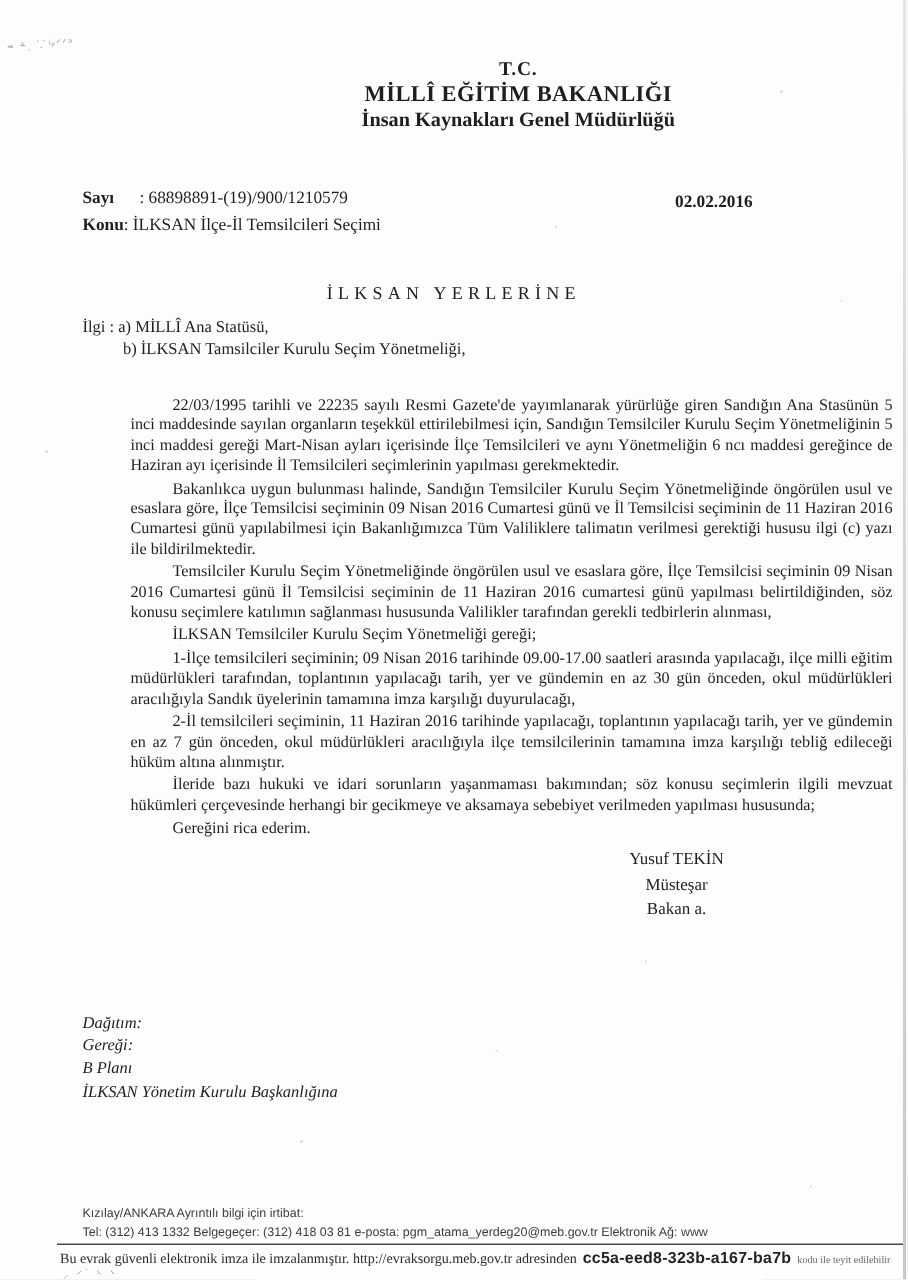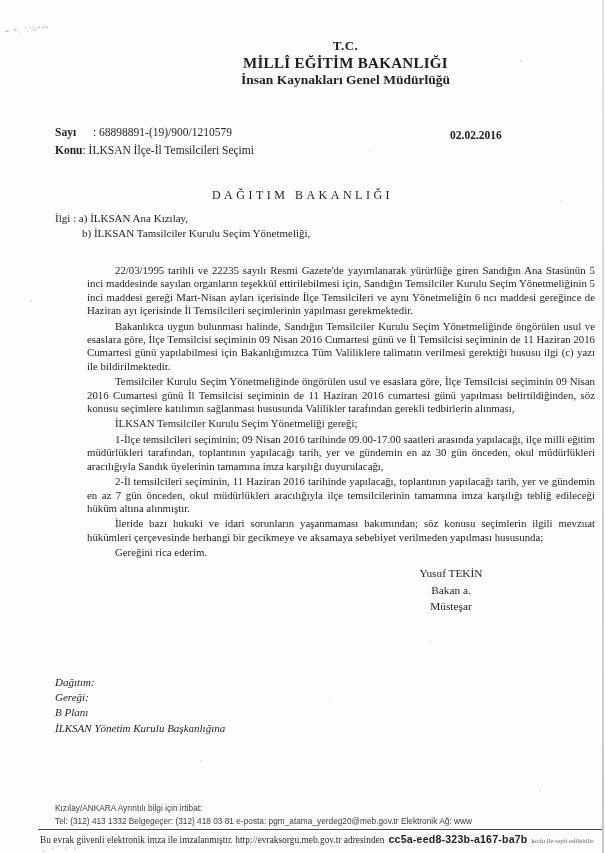--- a/index.html
+++ b/index.html
@@ -76,42 +76,42 @@
     <div class="lh2">MİLLÎ EĞİTİM BAKANLIĞI</div>
     <div class="lh3">İnsan Kaynakları Genel Müdürlüğü</div>
   </div>
 
   <div class="meta">
     <div><span class="lbl">Sayı</span><span>: 68898891-(19)/900/1210579</span></div>
     <div><span class="lbl2">Konu </span><span>: İLKSAN İlçe-İl Temsilcileri Seçimi</span></div>
   </div>
   <div class="date">02.02.2016</div>
 
-  <div class="salutation">DAĞITIM BAKANLIĞI</div>
+  <div class="salutation">İLKSAN YERLERİNE</div>
 
   <div class="ilgi">
-    <div><span>İlgi :</span> <span>a) İLKSAN Ana Kızılay,</span></div>
+    <div><span>İlgi :</span> <span>a) MİLLÎ Ana Statüsü,</span></div>
     <div class="cont">b) İLKSAN Tamsilciler Kurulu Seçim Yönetmeliği,</div>
   </div>
 
   <div class="body-text">
     <p>22/03/1995 tarihli ve 22235 sayılı Resmi Gazete'de yayımlanarak yürürlüğe giren Sandığın Ana Stasünün 5 inci maddesinde sayılan organların teşekkül ettirilebilmesi için, Sandığın Temsilciler Kurulu Seçim Yönetmeliğinin 5 inci maddesi gereği Mart-Nisan ayları içerisinde İlçe Temsilcileri ve aynı Yönetmeliğin 6 ncı maddesi gereğince de Haziran ayı içerisinde İl Temsilcileri seçimlerinin yapılması gerekmektedir.</p>
     <p>Bakanlıkca uygun bulunması halinde, Sandığın Temsilciler Kurulu Seçim Yönetmeliğinde öngörülen usul ve esaslara göre, İlçe Temsilcisi seçiminin 09 Nisan 2016 Cumartesi günü ve İl Temsilcisi seçiminin de 11 Haziran 2016 Cumartesi günü yapılabilmesi için Bakanlığımızca Tüm Valiliklere talimatın verilmesi gerektiği hususu ilgi (c) yazı ile bildirilmektedir.</p>
     <p>Temsilciler Kurulu Seçim Yönetmeliğinde öngörülen usul ve esaslara göre, İlçe Temsilcisi seçiminin 09 Nisan 2016 Cumartesi günü İl Temsilcisi seçiminin de 11 Haziran 2016 cumartesi günü yapılması belirtildiğinden, söz konusu seçimlere katılımın sağlanması hususunda Valilikler tarafından gerekli tedbirlerin alınması,</p>
     <p class="noj">İLKSAN Temsilciler Kurulu Seçim Yönetmeliği gereği;</p>
     <p>1-İlçe temsilcileri seçiminin; 09 Nisan 2016 tarihinde 09.00-17.00 saatleri arasında yapılacağı, ilçe milli eğitim müdürlükleri tarafından, toplantının yapılacağı tarih, yer ve gündemin en az 30 gün önceden, okul müdürlükleri aracılığıyla Sandık üyelerinin tamamına imza karşılığı duyurulacağı,</p>
     <p>2-İl temsilcileri seçiminin, 11 Haziran 2016 tarihinde yapılacağı, toplantının yapılacağı tarih, yer ve gündemin en az 7 gün önceden, okul müdürlükleri aracılığıyla  ilçe temsilcilerinin tamamına imza karşılığı tebliğ edileceği hüküm altına alınmıştır.</p>
     <p>İleride bazı hukuki ve idari sorunların yaşanmaması bakımından; söz konusu seçimlerin ilgili mevzuat hükümleri çerçevesinde herhangi bir gecikmeye ve aksamaya sebebiyet verilmeden yapılması hususunda;</p>
     <p class="noj">Gereğini rica ederim.</p>
   </div>
 
   <div class="signature">
     <div>Yusuf TEKİN</div>
+    <div>Müsteşar</div>
     <div>Bakan a.</div>
-    <div>Müsteşar</div>
   </div>
 
 
   <div class="dagitim">
     <div>Dağıtım:</div>
     <div>Gereği:</div>
     <div>B Planı</div>
     <div>İLKSAN Yönetim  Kurulu Başkanlığına</div>
   </div>
 

